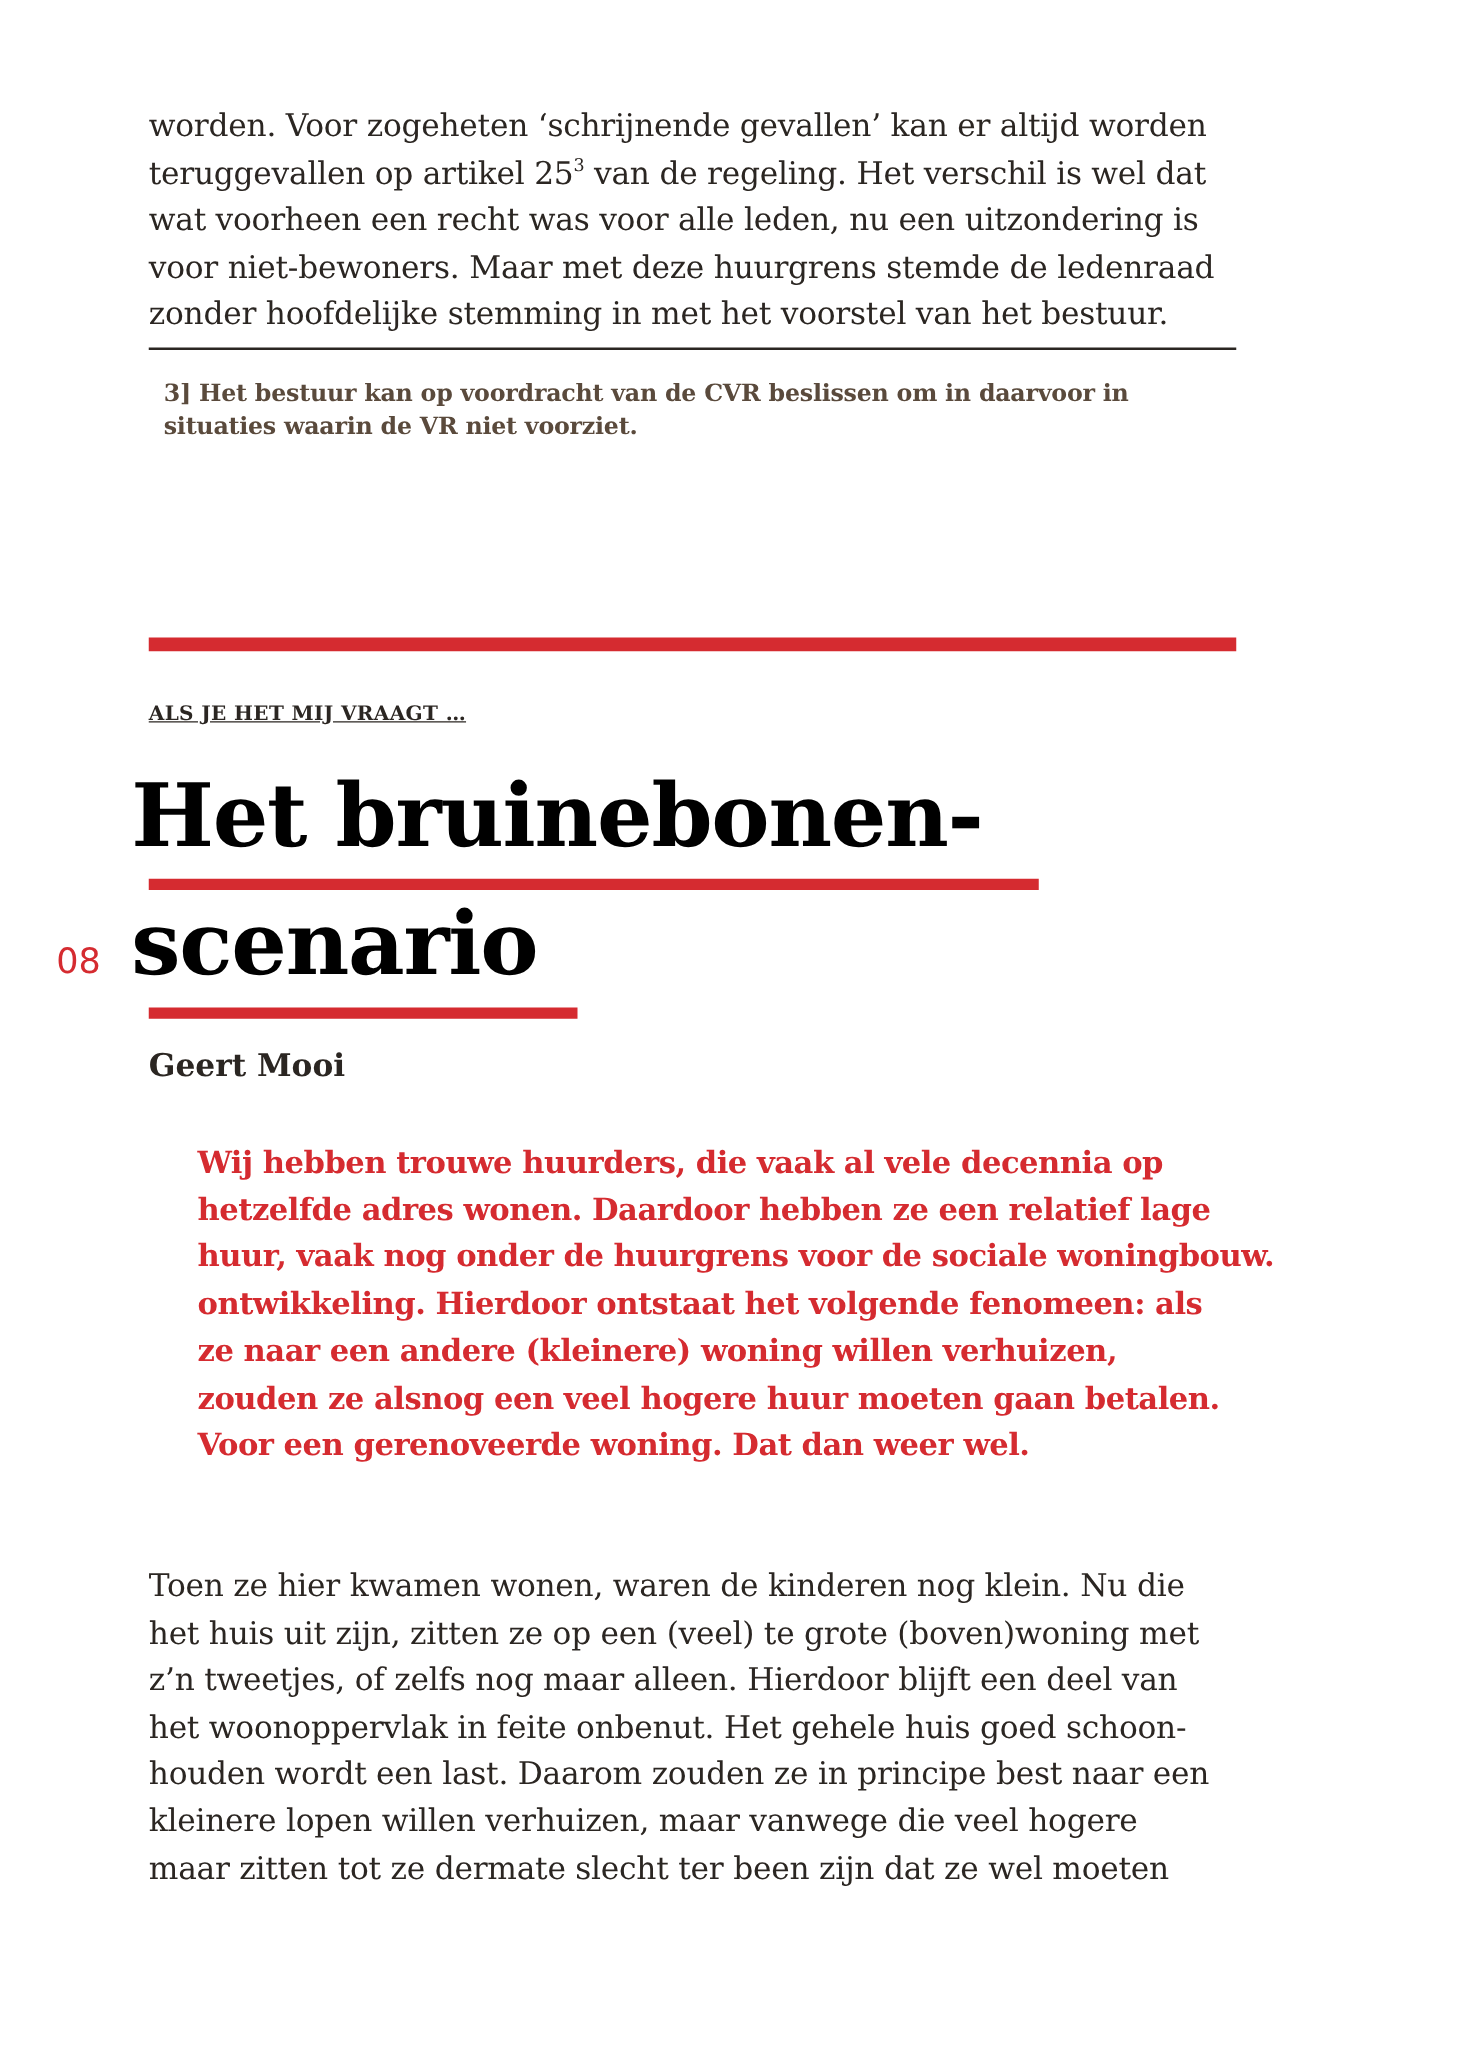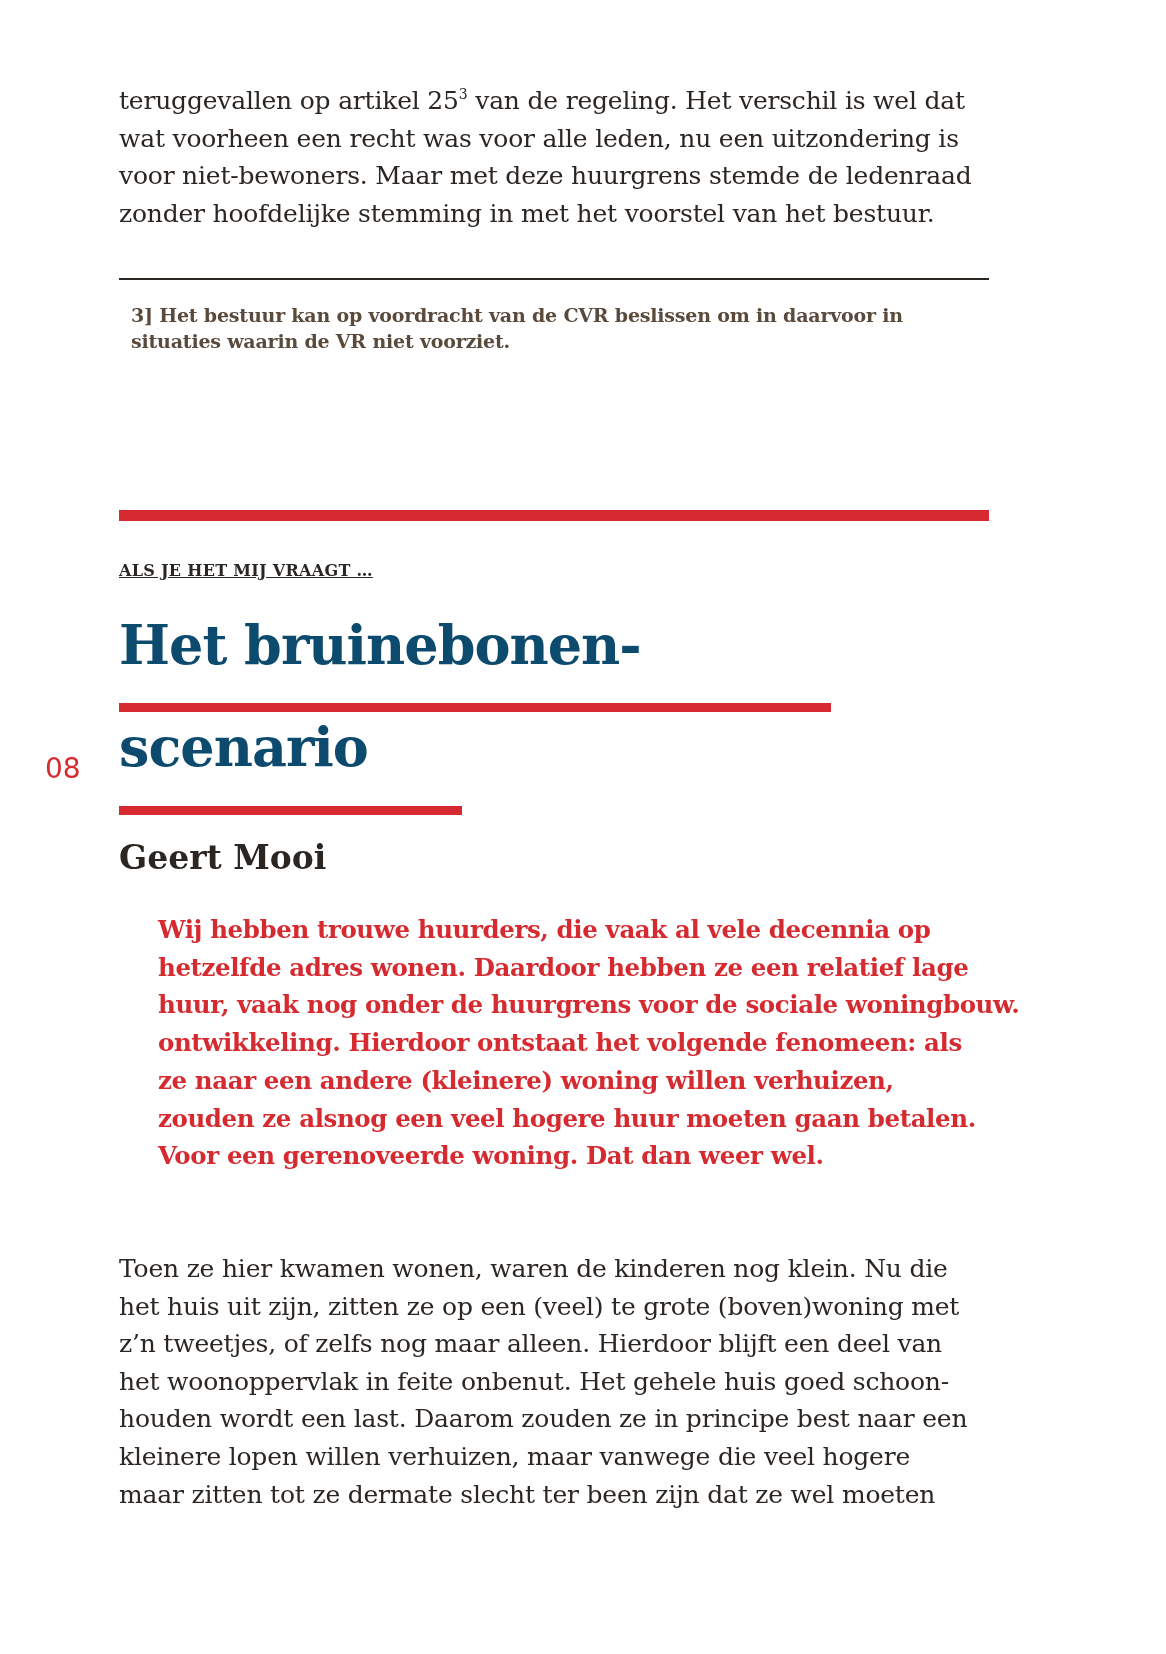--- a/index.html
+++ b/index.html
@@ -7,35 +7,36 @@
          font-family: "DejaVu Serif", serif; color: #2b2622; }
   .col { position: absolute; left: 119px; width: 870px; }
   .body-text { font-size: 25px; line-height: 37.6px; letter-spacing: -0.2px; margin: 0; white-space: nowrap; }
   .body-text .line { display: block; }
   sup { font-size: 14px; vertical-align: 10px; line-height: 0; }
   .rule-thin { position: absolute; left: 119px; width: 870px; top: 278px; height: 2px; background: #2b2622; }
   .footnote { top: 302px; font-size: 19px; line-height: 26px; font-weight: bold; color: #5a4a3c; white-space: nowrap; letter-spacing: -0.2px; }
   .footnote .line { display: block; margin-left: 12px; }
   .rule-red { position: absolute; left: 119px; width: 870px; top: 510px; height: 11px; background: #d52b30; }
   .kicker { top: 561px; font-size: 16px; font-weight: bold; color: #2b2622; letter-spacing: 0.3px; white-space: nowrap; text-decoration: underline; }
-  .title { position: absolute; left: 119px; font-family: "DejaVu Serif", serif; font-weight: bold; color: #0c4a6e; font-size: 54px; line-height: 1; white-space: nowrap; letter-spacing: -1px; }
+  .title { position: absolute; left: 105px; font-family: "DejaVu Serif", serif; font-weight: bold; color: #000000; font-size: 70px; line-height: 1; white-space: nowrap; letter-spacing: -1px; }
   .title.l1 { top: 618px; }
   .title.l2 { top: 720px; }
   .uline { position: absolute; left: 119px; height: 9px; background: #d52b30; }
   .uline.u1 { top: 703px; width: 712px; }
   .uline.u2 { top: 806px; width: 343px; }
   .pagenum { position: absolute; left: 45px; top: 752px; font-size: 28px; color: #d52b30; font-family: "DejaVu Sans", sans-serif; }
-  .author { top: 838px; font-size: 33px; font-weight: bold; color: #2b2622; white-space: nowrap; }
+  .author { top: 838px; font-size: 25px; font-weight: bold; color: #2b2622; white-space: nowrap; }
   .quote { position: absolute; left: 158px; width: 830px; top: 911px; font-size: 24.5px; line-height: 37.7px; font-weight: bold; color: #d52b30; white-space: nowrap; letter-spacing: -0.4px; }
   .quote .line { display: block; }
 </style>
 </head>
 <body>
 
 <div class="col body-text" style="top:82px;">
+  <span class="line">worden. Voor zogeheten ‘schrijnende gevallen’ kan er altijd worden</span>
   <span class="line"><span>teruggevallen op artikel 25</span><sup>3</sup><span> van de regeling. Het verschil is wel dat</span></span>
   <span class="line">wat voorheen een recht was voor alle leden, nu een uitzondering is</span>
   <span class="line">voor niet-bewoners. Maar met deze huurgrens stemde de ledenraad</span>
   <span class="line">zonder hoofdelijke stemming in met het voorstel van het bestuur.</span>
 </div>
 
 <div class="rule-thin"></div>
 
 <div class="col footnote">
   <span class="line">3]  Het bestuur kan op voordracht van de CVR beslissen om in daarvoor in</span>

